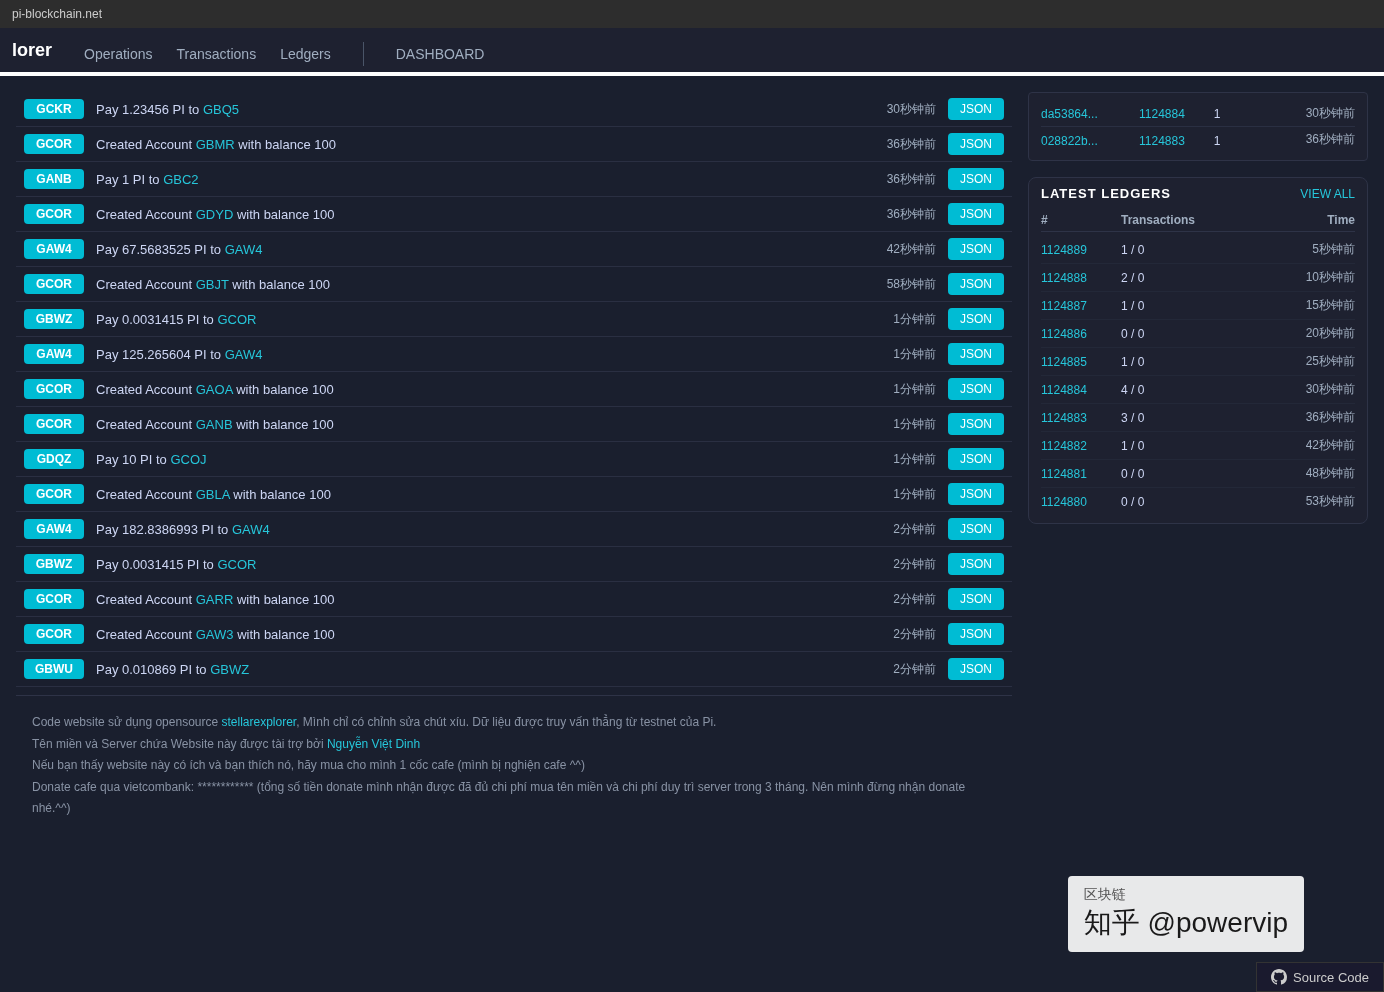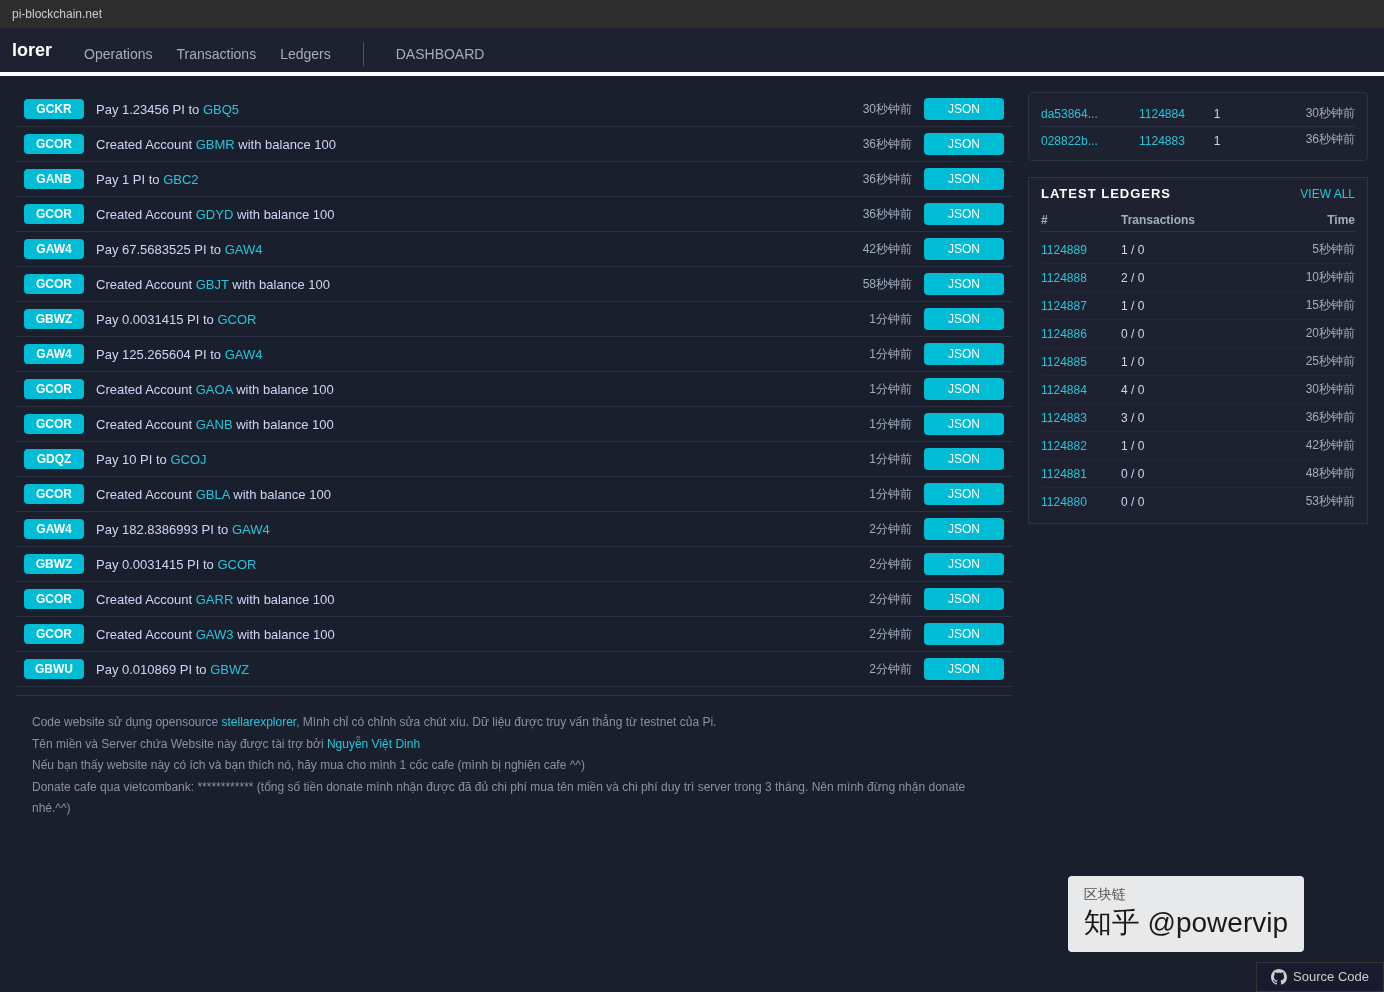--- a/index.html
+++ b/index.html
@@ -107,21 +107,21 @@
     .ops-time {
       color: #a0aec0;
       font-size: 12px;
       min-width: 70px;
       text-align: right;
     }
     .json-btn {
       background: #00bcd4;
       color: #fff;
       border: none;
-      padding: 4px 24px;
+      padding: 4px 12px;
       border-radius: 4px;
       font-size: 12px;
       cursor: pointer;
       min-width: 50px;
     }
     
     .right-panel {
       width: 340px;
       flex-shrink: 0;
     }
@@ -159,21 +159,21 @@
     }
     .tx-time {
       color: #a0aec0;
       text-align: right;
       flex: 1;
     }
     
     .latest-ledgers {
       background: #1e2130;
       border: 1px solid #2e3347;
-      border-radius: 0;
+      border-radius: 8px;
       padding: 8px 12px;
     }
     .ledgers-header {
       display: flex;
       justify-content: space-between;
       align-items: center;
       margin-bottom: 8px;
     }
     .ledgers-title {
       color: #ffffff;
@@ -249,21 +249,21 @@
       position: fixed;
       bottom: 0;
       right: 0;
       background: #1a1a2e;
       border: 1px solid #333;
       color: #ccc;
       padding: 6px 14px;
       font-size: 13px;
       cursor: pointer;
       display: flex;
-      align-items: flex-start;
+      align-items: center;
       gap: 6px;
     }
     .github-icon {
       width: 16px;
       height: 16px;
       fill: #ccc;
     }
   </style>
 </head>
 <body>

